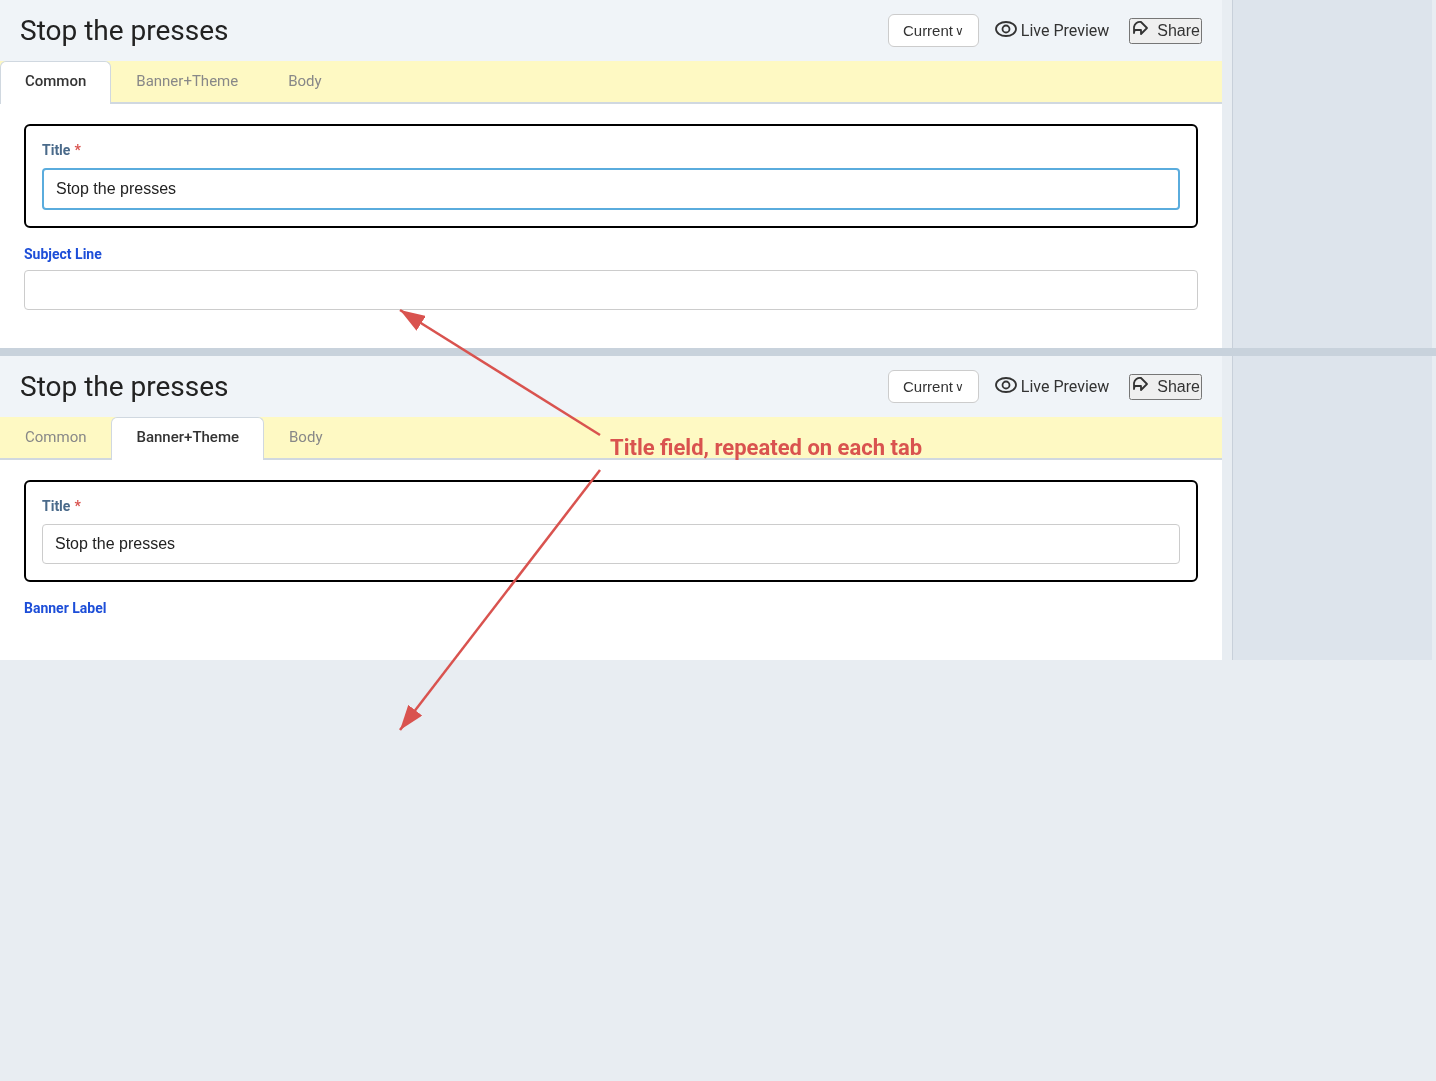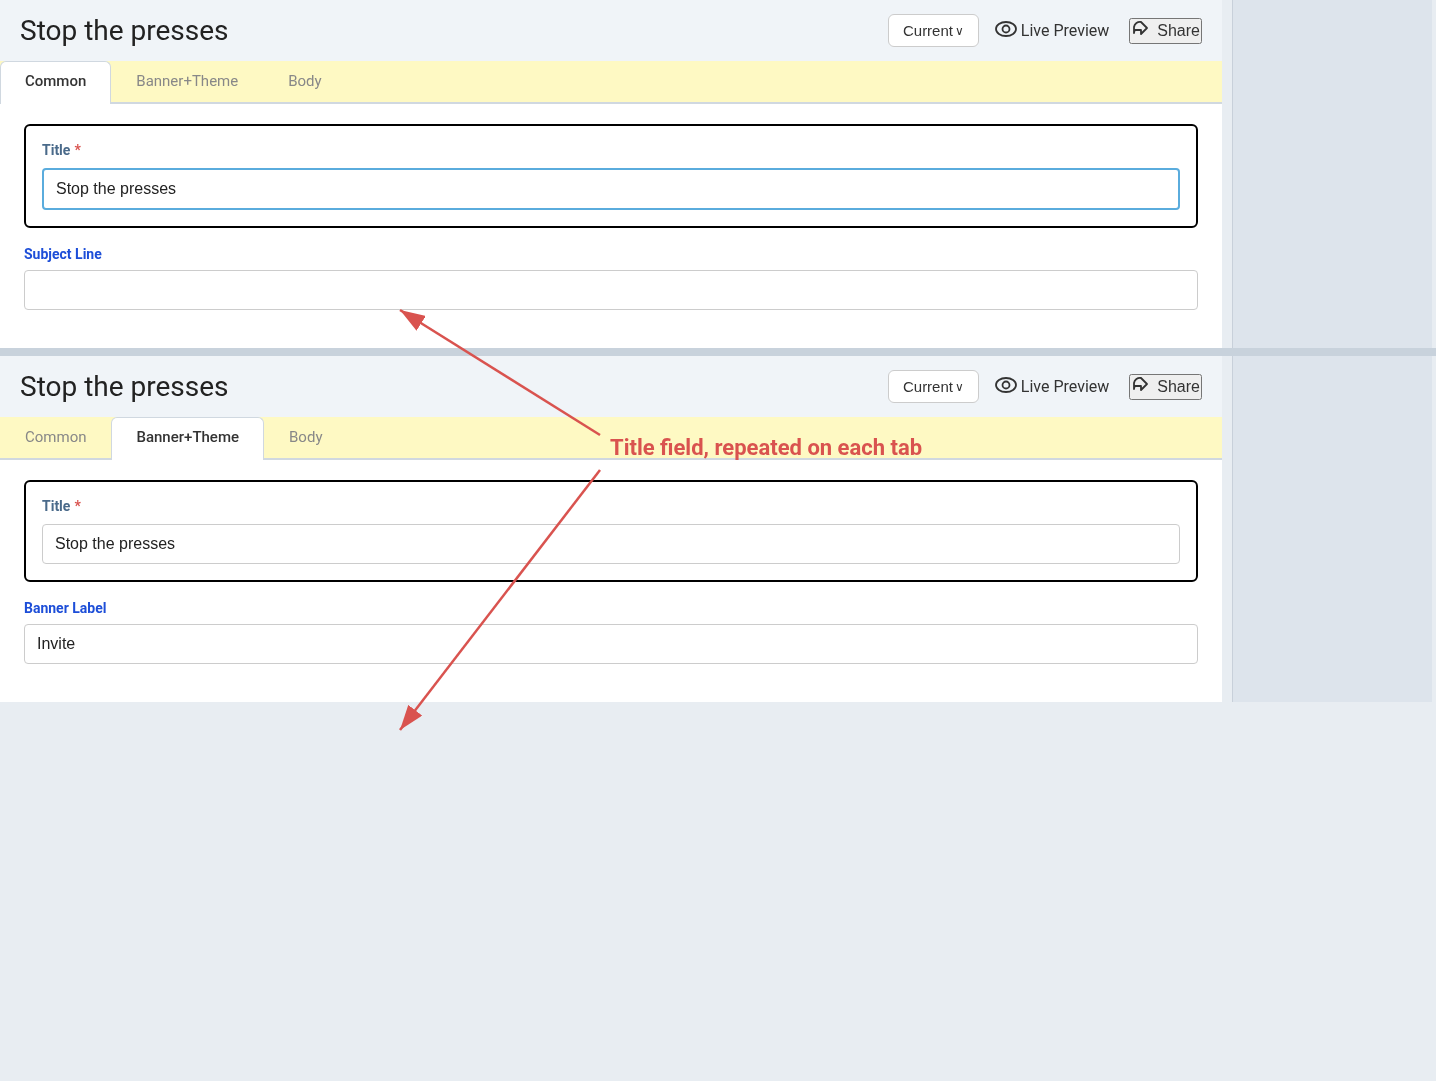--- a/index.html
+++ b/index.html
@@ -317,21 +317,20 @@
       <div class="field-group">
         <div class="field-label">
           <span>Title</span>
           <span class="required-star">*</span>
         </div>
         <input class="text-input no-focus-border" type="text" value="Stop the presses" style="">
       </div>
 
       <div class="subject-field-group">
         <div class="subject-label">Banner Label</div>
-        <input class="subject-input" type="text" value="Invite" style="">
       </div>
     </div>
   </div>
 
   <div class="right-sidebar"></div>
 </div>
 
 <svg class="arrows-svg" height="1081" viewBox="0 0 1436 1081">
 
   <defs>

